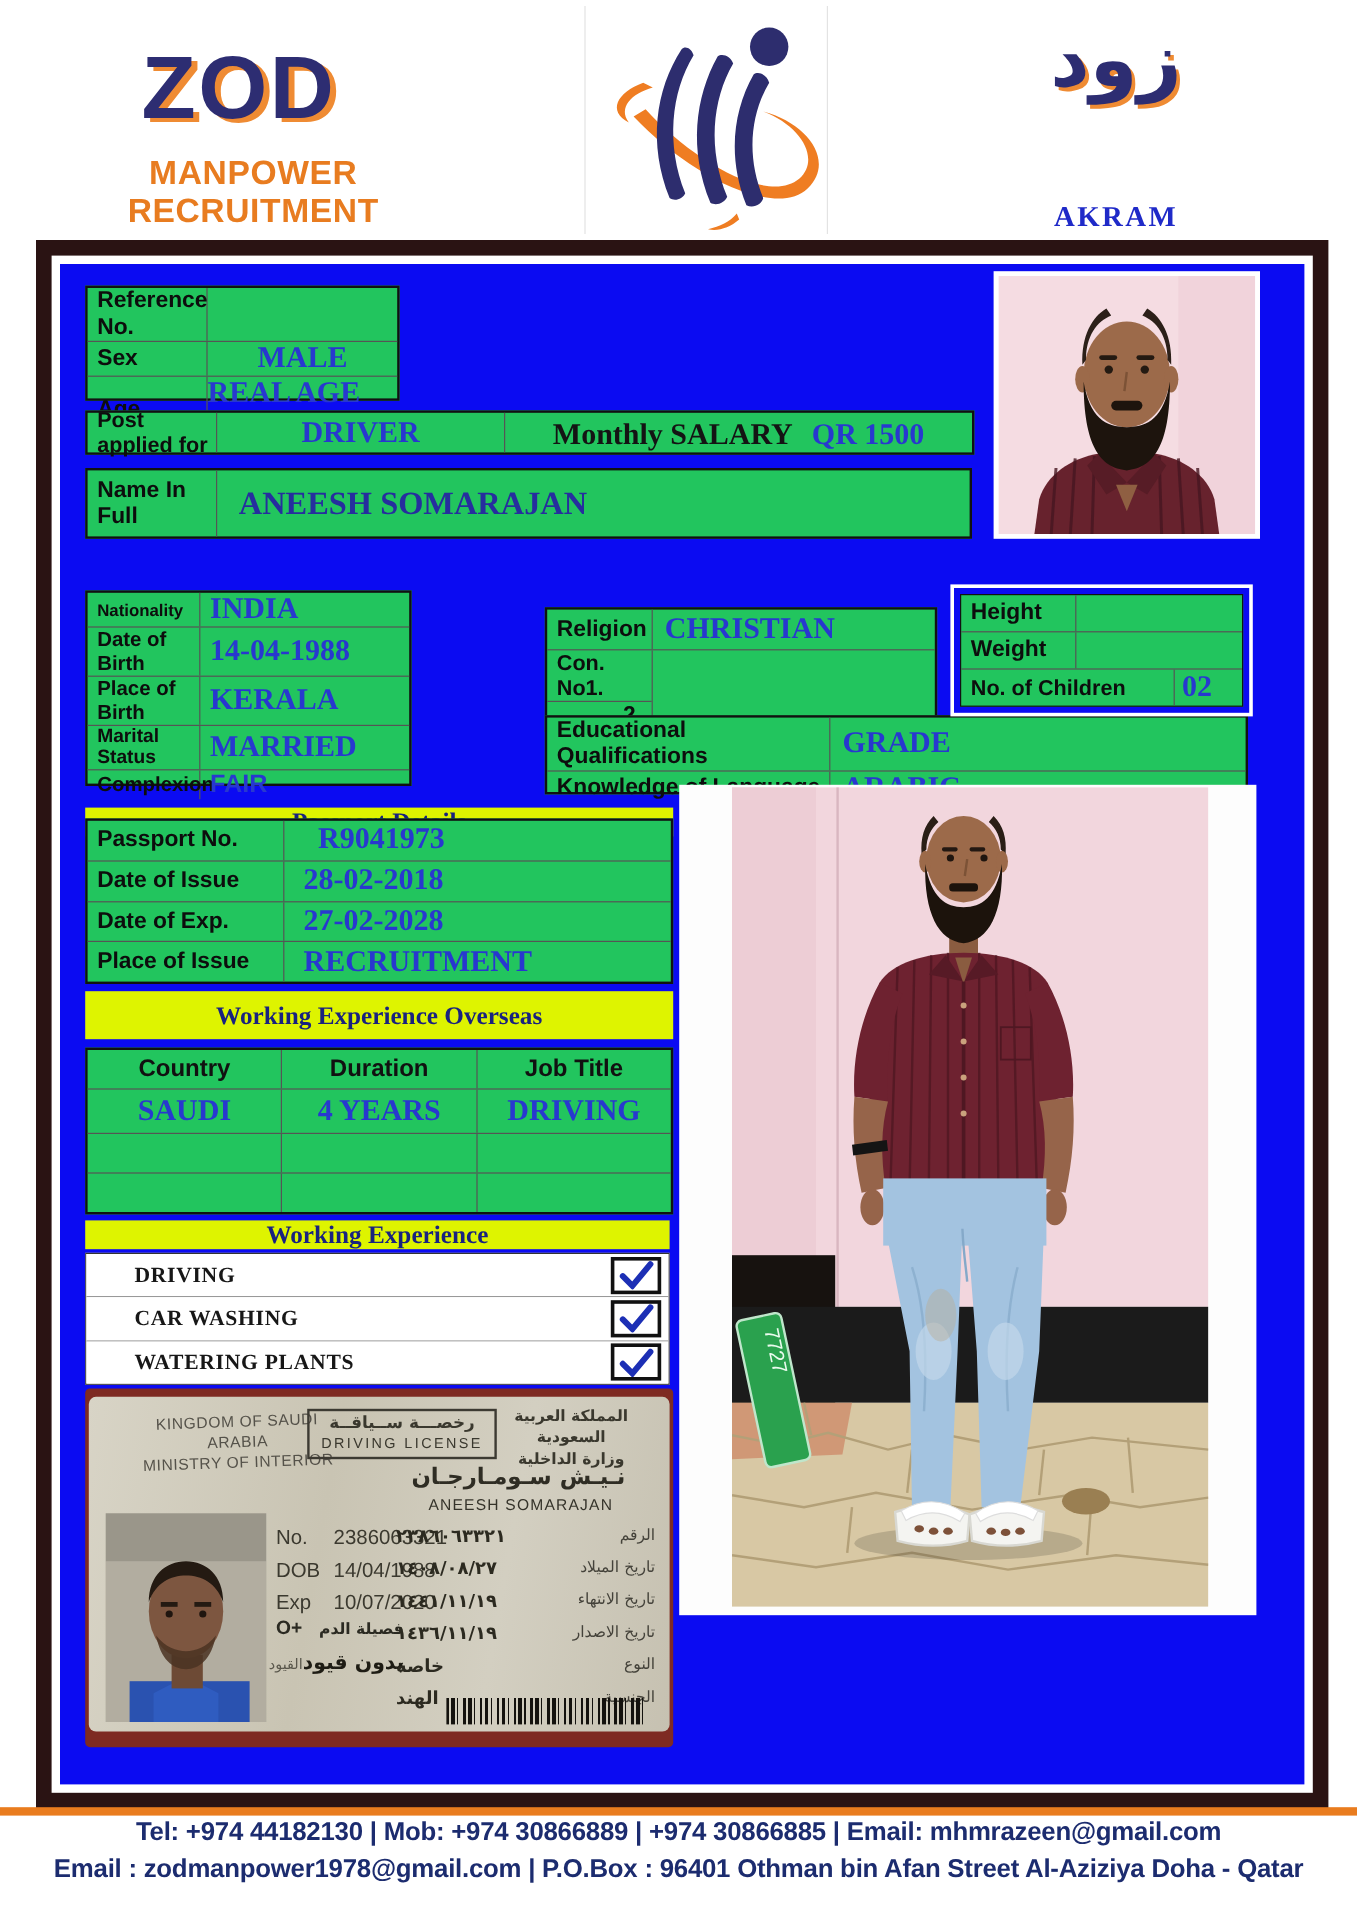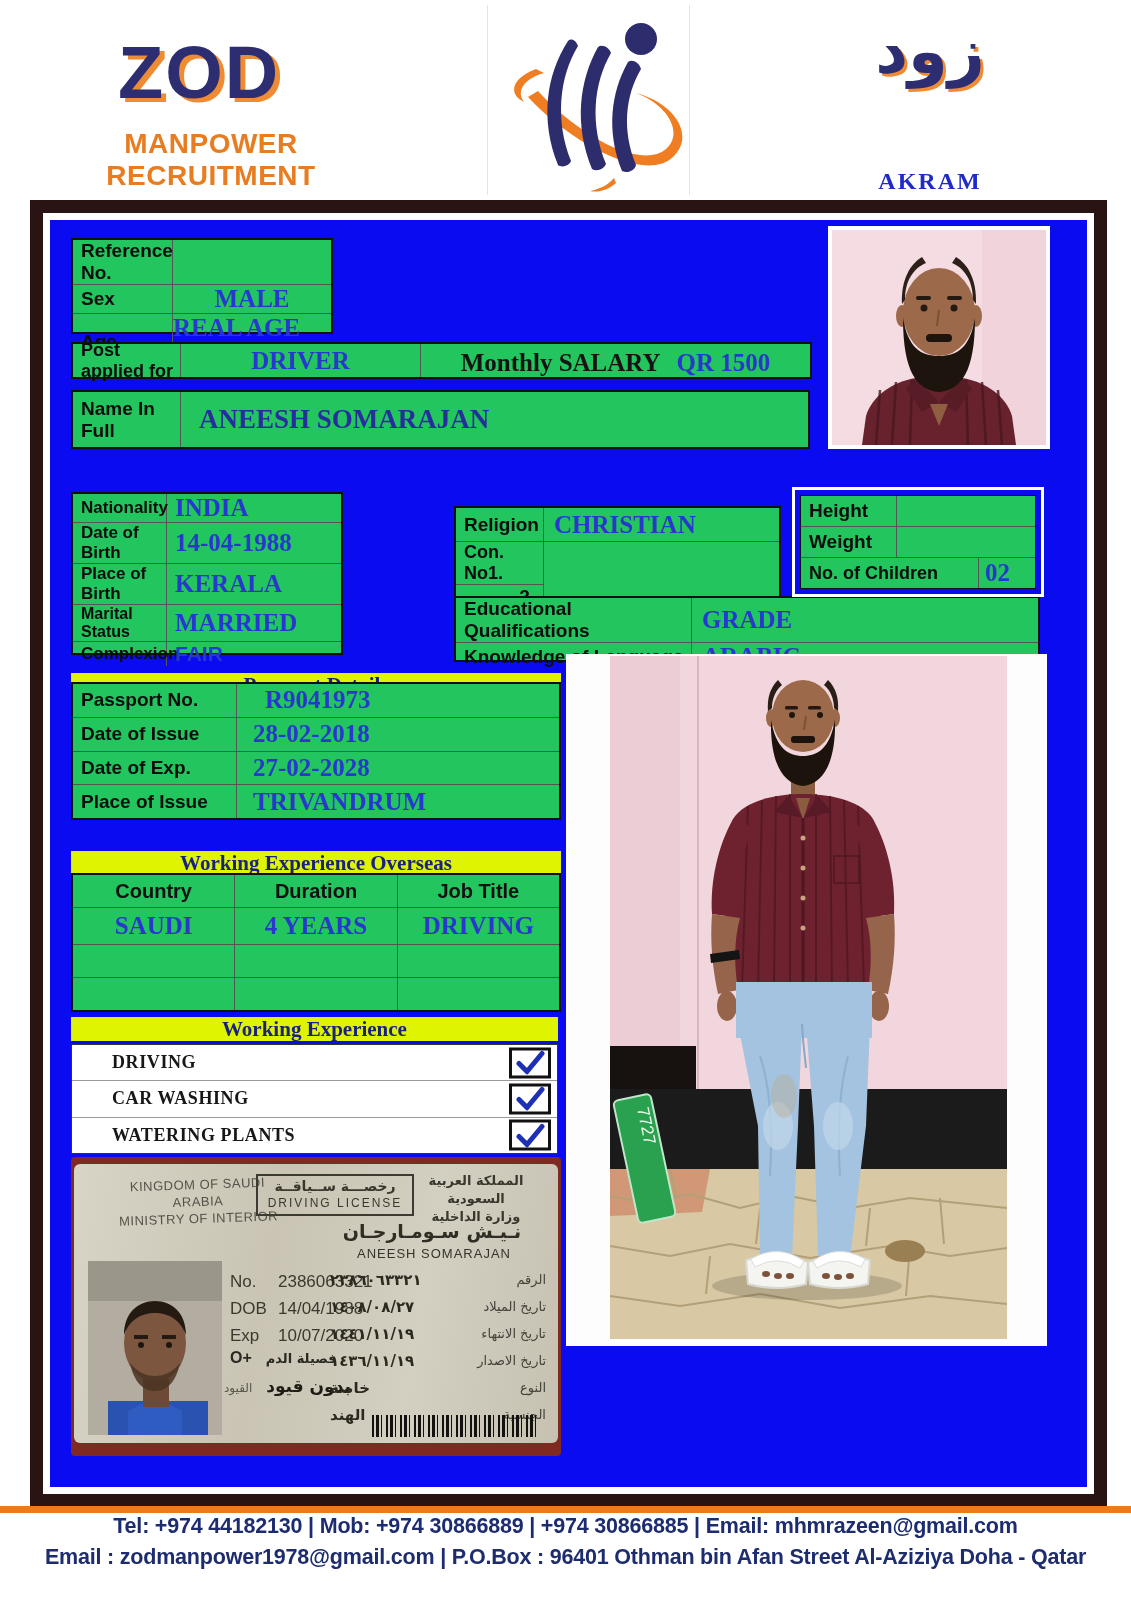--- a/index.html
+++ b/index.html
@@ -59,21 +59,21 @@
   .lic-name-ar { position:absolute; right:16px; top:56px; width:220px; text-align:center;
     font:700 19px "DejaVu Sans",sans-serif; color:#2f2d24; }
   .lic-name-en { position:absolute; right:14px; top:82px; width:220px; text-align:center;
     font:400 13px "Liberation Sans",sans-serif; color:#35332a; letter-spacing:1px; }
   .lic-en-rows { position:absolute; left:156px; top:104px; }
   .lic-en-rows .er { display:flex; height:27px; align-items:center; font:400 17px "Liberation Sans",sans-serif; color:#3b392f; }
   .lic-en-rows .er .k { width:48px; }
   .lic-blood { position:absolute; left:156px; top:185px; display:flex; align-items:center; gap:14px;
     font:700 16px "Liberation Sans",sans-serif; color:#2b2a22; }
   .lic-blood .ar { font:700 13px "DejaVu Sans",sans-serif; }
-  .lic-restrict { position:absolute; left:150px; top:212px; display:flex; align-items:baseline; gap:14px; }
+  .lic-restrict { position:absolute; left:150px; top:212px; display:flex; align-items:baseline; }
   .lic-restrict .k { font:400 12px "DejaVu Sans",sans-serif; color:#5a574c; }
   .lic-restrict .v { font:700 17px "DejaVu Sans",sans-serif; color:#1e1c14; }
   .lic-ar-rows { position:absolute; right:12px; top:102px; width:216px; }
   .lic-ar-rows .ar-line { display:flex; justify-content:space-between; direction:rtl; height:27px; align-items:center; }
   .lic-ar-rows .ar-line .k { font:400 13px "DejaVu Sans",sans-serif; color:#44423a; }
   .lic-ar-rows .ar-line .v { font:700 15px "DejaVu Sans",sans-serif; color:#2c2a20; }
   .lic-barcode { position:absolute; right:18px; bottom:6px; width:168px; height:22px;
     background:repeating-linear-gradient(90deg,#14120e 0 2px,transparent 2px 4px,#14120e 4px 7px,transparent 7px 9px,#14120e 9px 10px,transparent 10px 14px); }
   .lic-photo { position:absolute; left:14px; bottom:8px; width:134px; height:174px; background:#b6b1a4; overflow:hidden; }
 
@@ -165,21 +165,21 @@
         <circle cx="122" cy="78" r="3.5" fill="#241a12"></circle>
         <path d="M107 80 L105 96" stroke="#7c5236" stroke-width="2" fill="none"></path>
         <path d="M71 88 C71 142 85 160 107 162 C129 160 143 142 143 88 C138 118 125 126 107 126 C89 126 76 118 71 88 Z" fill="#1d140d"></path>
         <rect x="94" y="104" width="26" height="8" rx="4" fill="#1d140d"></rect>
       </svg>
     </div>
 
 
     <div class="abs tbl" style="left:21px;top:272px;width:272px;height:163px;display:flex;flex-direction:column;">
       <div class="row" style="flex:1">
-        <div class="lab cellb" style="width:94px;font-size:17px">Nationality</div>
+        <div class="lab cellb" style="width:94px;font-size:14px">Nationality</div>
         <div class="val" style="flex:1;padding-left:8px">INDIA</div>
       </div>
       <div class="row" style="flex:1">
         <div class="lab cellb" style="width:94px;font-size:17px">Date of Birth</div>
         <div class="val" style="flex:1;padding-left:8px">14-04-1988</div>
       </div>
       <div class="row" style="flex:1">
         <div class="lab cellb" style="width:94px;font-size:17px">Place of Birth</div>
         <div class="val" style="flex:1;padding-left:8px">KERALA</div>
       </div>
@@ -244,25 +244,25 @@
       <div class="row" style="flex:1">
         <div class="lab cellb" style="width:164px">Date of Issue</div>
         <div class="val" style="flex:1;padding-left:16px">28-02-2018</div>
       </div>
       <div class="row" style="flex:1">
         <div class="lab cellb" style="width:164px">Date of Exp.</div>
         <div class="val" style="flex:1;padding-left:16px">27-02-2028</div>
       </div>
       <div class="row" style="flex:1">
         <div class="lab cellb" style="width:164px">Place of Issue</div>
-        <div class="val" style="flex:1;padding-left:16px">TRIVANDRUM</div>
-      </div>
-    </div>
-
-    <div class="abs bar" style="left:21px;top:631px;width:490px;height:24px;">Working Experience Overseas</div>
+        <div class="val" style="flex:1;padding-left:16px">RECRUITMENT</div>
+      </div>
+    </div>
+
+    <div class="abs bar" style="left:21px;top:606px;width:490px;height:40px;">Working Experience Overseas</div>
     <div class="abs tbl" style="left:21px;top:653px;width:490px;height:139px;display:flex;flex-direction:column;">
       <div class="row" style="height:33px">
         <div class="cellb" style="flex:1;display:flex;align-items:center;justify-content:center;font:700 20px 'Liberation Sans',sans-serif;color:#111">Country</div>
         <div class="cellb" style="flex:1;display:flex;align-items:center;justify-content:center;font:700 20px 'Liberation Sans',sans-serif;color:#111">Duration</div>
         <div style="flex:1;display:flex;align-items:center;justify-content:center;font:700 20px 'Liberation Sans',sans-serif;color:#111">Job Title</div>
       </div>
       <div class="row" style="height:37px">
         <div class="val center cellb" style="flex:1">SAUDI</div>
         <div class="val center cellb" style="flex:1">4 YEARS</div>
         <div class="val center" style="flex:1">DRIVING</div>

